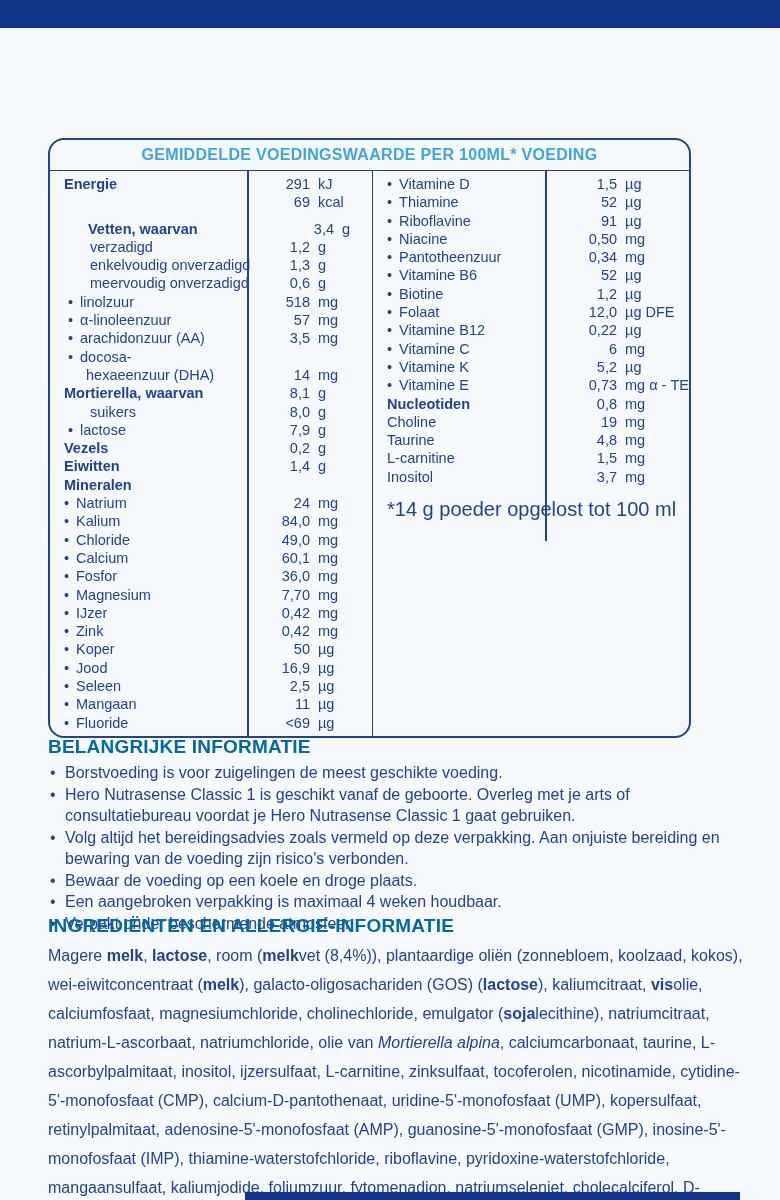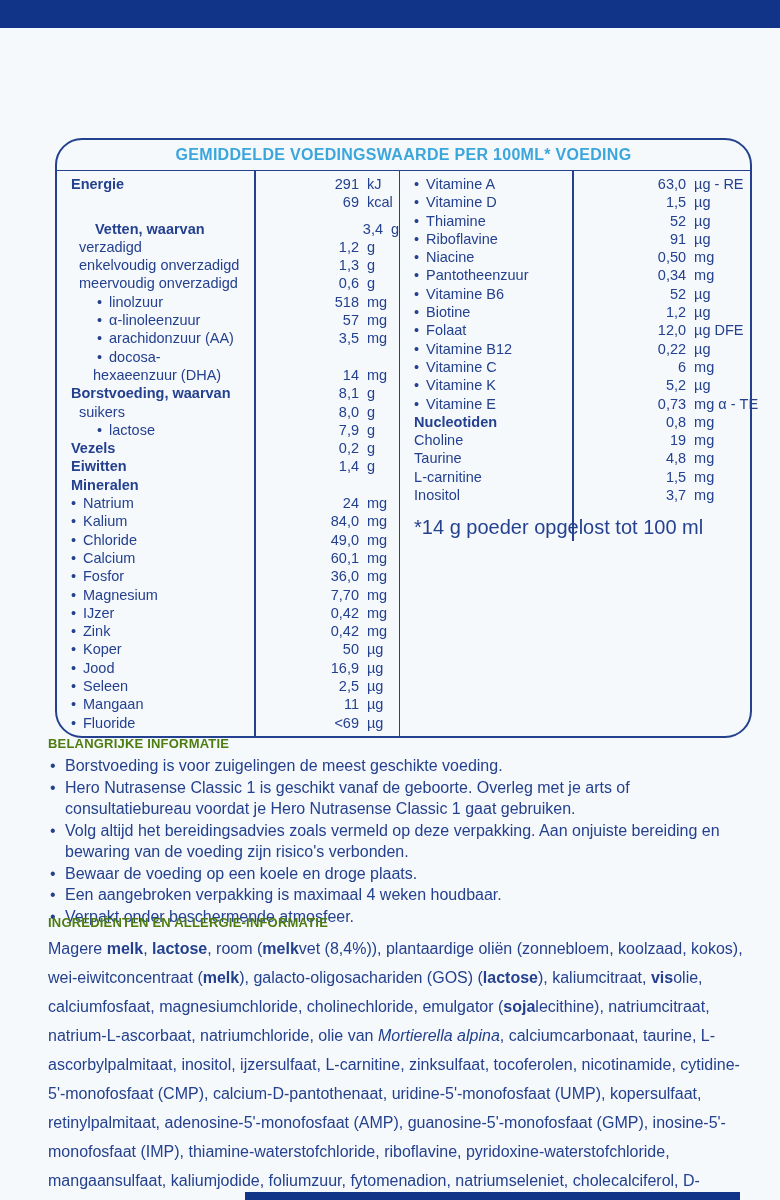--- a/index.html
+++ b/index.html
@@ -9,56 +9,56 @@
     font-family:"Liberation Sans","DejaVu Sans",sans-serif;
     color:#24418f;
     position:relative;
     overflow:hidden;
   }
   .topbar{position:absolute;top:0;left:0;width:780px;height:28px;background:#123488;}
   .bottombar{position:absolute;bottom:0;left:245px;width:495px;height:8px;background:#123488;}
 
   
   .ntable{
-    position:absolute;left:55px;top:138px;width:697px;
-    border:2px solid #24418f;border-radius:27px;box-sizing:border-box;
+    position:absolute;left:48px;top:138px;width:643px;
+    border:2px solid #24418f;border-radius:16px;box-sizing:border-box;
   }
   .ntitle{
     height:30px;display:flex;align-items:center;justify-content:center;
     font-weight:700;font-size:16px;color:#3ba6db;letter-spacing:.3px;white-space:nowrap;
   }
   .nbody{display:flex;border-top:1.5px solid #24418f;}
   .half{position:relative;box-sizing:border-box;padding:4px 0 4px;}
   .half-l{width:357px;}
   .half-r{flex:1;border-left:1.5px solid #24418f;}
   .vline{position:absolute;top:0;width:1.5px;background:#24418f;}
   .vline-l{left:197px;bottom:0;}
   .vline-r{left:172px;height:370px;}
   .nrow{display:flex;line-height:18.3px;font-size:14.5px;}
   .nrow.gap{margin-top:8px;padding-left:24px;}
   .nlabel{box-sizing:border-box;padding-left:14px;white-space:nowrap;}
   .half-l .nlabel{width:197px;}
   .half-r .nlabel{width:172px;}
   .nlabel.bold{font-weight:700;}
-  .nlabel.ind1{padding-left:22px;}
-  .nlabel.b2{padding-left:40px;}
+  .nlabel.ind1{padding-left:40px;}
+  .nlabel.b2{padding-left:18px;}
   .nlabel.hang{padding-left:36px;}
   .blt{display:inline-block;width:12px;}
-  .nval{display:flex;white-space:nowrap;margin-left:42px;}
+  .nval{display:flex;white-space:nowrap;}
   .num{display:inline-block;text-align:right;}
   .half-l .num{width:63px;}
   .half-r .num{width:72px;}
   .unit{margin-left:8px;}
   .footnote{font-size:20px;margin:12px 0 0 14px;white-space:nowrap;}
 
   
   .section{position:absolute;left:48px;width:695px;}
   .sec-info{top:736px;}
   .sec-ing{top:915px;}
-  .sec-head{color:#4d7c0f;font-weight:700;font-size:13px;letter-spacing:.2px;margin:0 0 4px;}
+  .sec-head{color:#0369a1;font-weight:700;font-size:19px;letter-spacing:.2px;margin:0 0 4px;}
   .info-item{position:relative;padding-left:17px;font-size:16px;line-height:21.5px;}
   .ib{position:absolute;left:2px;}
   .ing-par{font-size:16px;line-height:29px;margin-top:4px;}
   .ing-par b{font-weight:700;}
   .ing-par i{font-style:italic;}
 </style>
 </head>
 <body>
 
 <div class="topbar"></div>
@@ -140,21 +140,21 @@
             </div>
           </div>
           <div class="nrow">
             <div class="nlabel hang">hexaeenzuur (DHA)</div>
             <div class="nval">
               <span class="num">14</span>
               <span class="unit">mg</span>
             </div>
           </div>
           <div class="nrow">
-            <div class="nlabel bold">Borstvoeding, waarvan</div>
+            <div class="nlabel bold">Mortierella, waarvan</div>
             <div class="nval">
               <span class="num">8,1</span>
               <span class="unit">g</span>
             </div>
           </div>
           <div class="nrow">
             <div class="nlabel ind1">suikers</div>
             <div class="nval">
               <span class="num">8,0</span>
               <span class="unit">g</span>
@@ -277,27 +277,20 @@
             <div class="nval">
               <span class="num">&lt;69</span>
               <span class="unit">µg</span>
             </div>
           </div>
         </div>
     </div>
     <div class="half half-r">
       <div class="vline vline-r"></div>
       <div id="right-col">
-          <div class="nrow">
-            <div class="nlabel b0"><span class="blt">•</span>Vitamine A</div>
-            <div class="nval">
-              <span class="num">63,0</span>
-              <span class="unit">µg - RE</span>
-            </div>
-          </div>
           <div class="nrow">
             <div class="nlabel b0"><span class="blt">•</span>Vitamine D</div>
             <div class="nval">
               <span class="num">1,5</span>
               <span class="unit">µg</span>
             </div>
           </div>
           <div class="nrow">
             <div class="nlabel b0"><span class="blt">•</span>Thiamine</div>
             <div class="nval">

